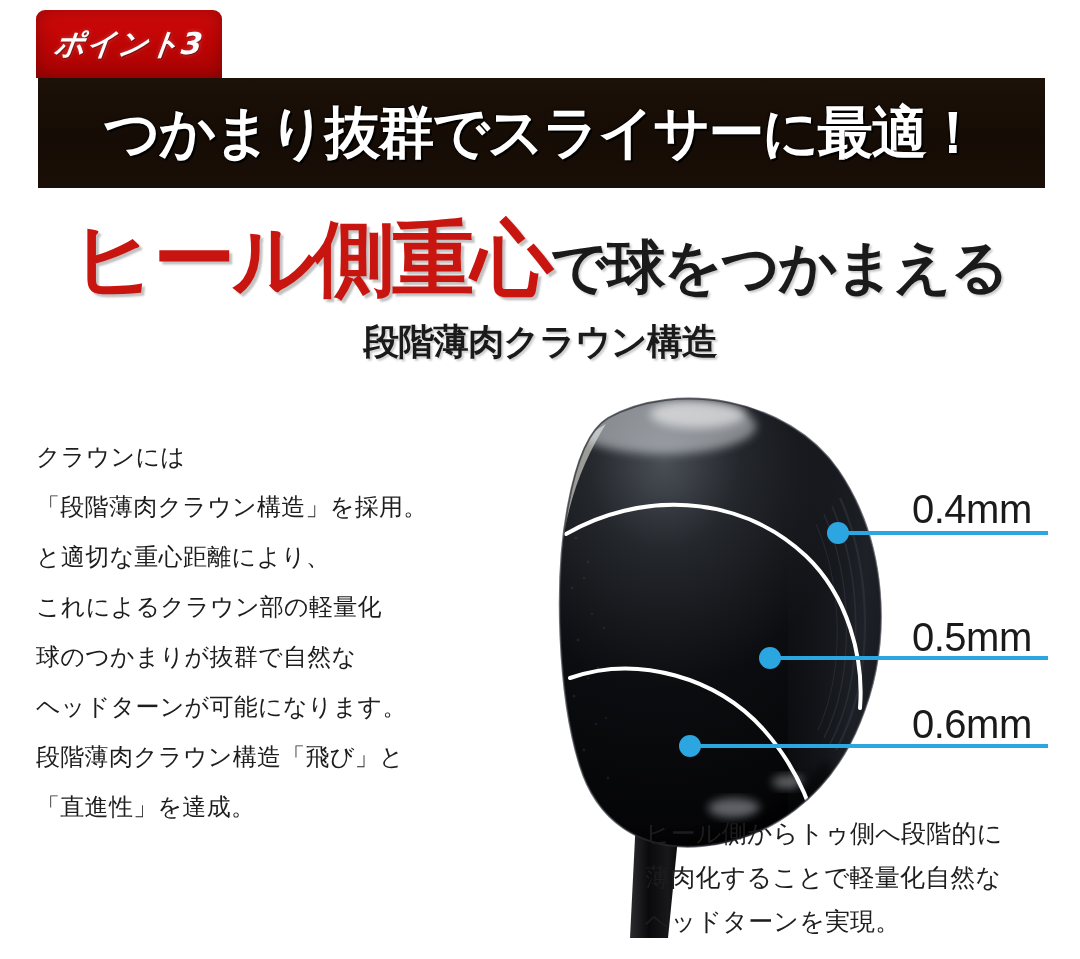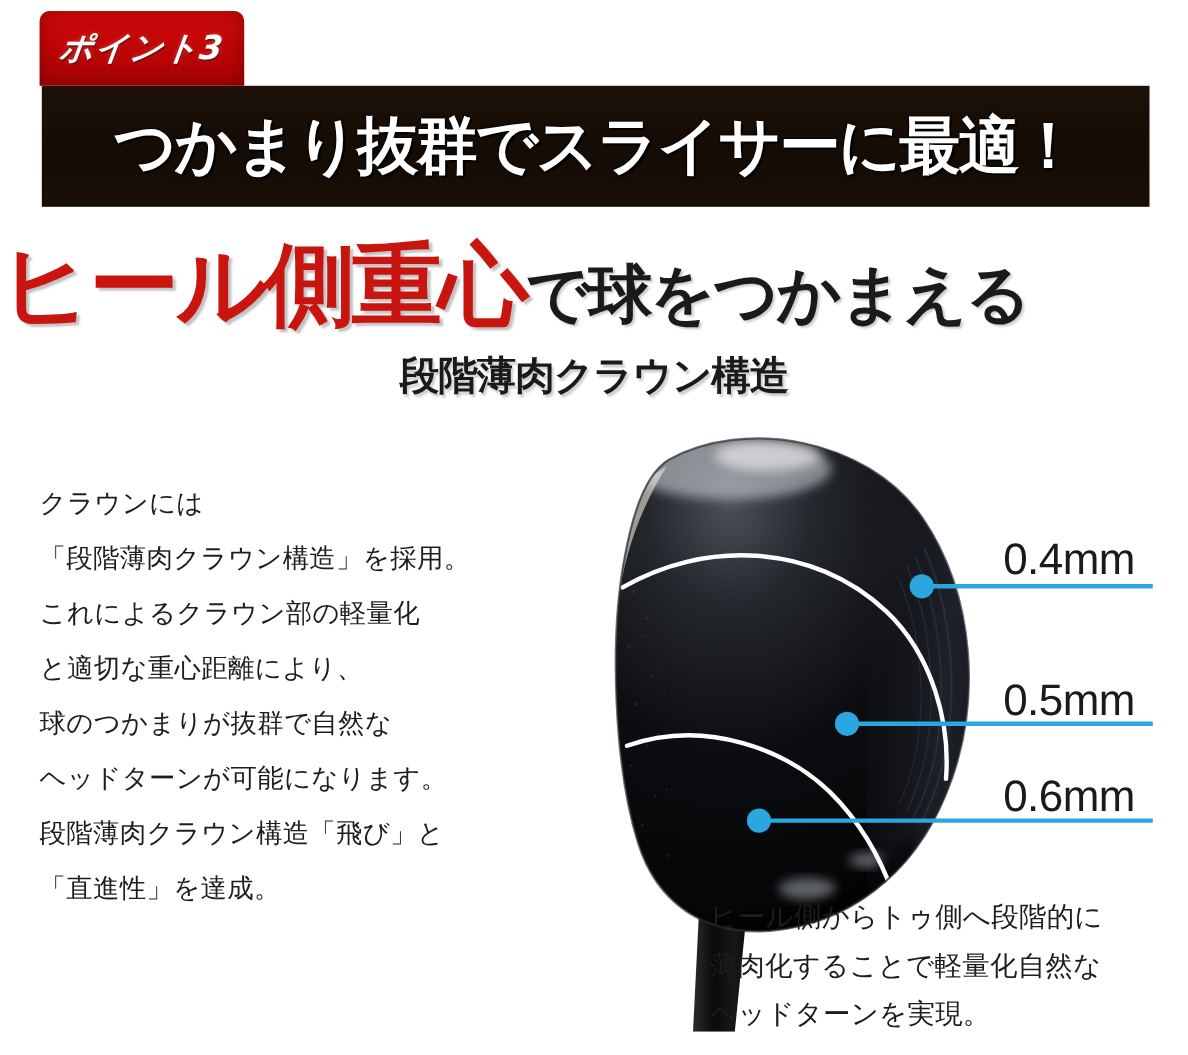--- a/index.html
+++ b/index.html
@@ -49,21 +49,21 @@
     transform:scaleX(.98);
     text-shadow:
        2px 2px 0 rgba(0,0,0,.9),
       -1px -1px 0 rgba(0,0,0,.55),
        0 0 3px rgba(0,0,0,.8);
     white-space:nowrap;
   }
 
   
   .subhead{
-    position:absolute;left:0;top:205px;width:1080px;
+    position:absolute;left:0;top:205px;width:1080px;text-align:center;
     white-space:nowrap;z-index:2;
   }
   .subhead-red{
     font-family:"DejaVu Sans","Liberation Sans",sans-serif;
     font-weight:bold;font-size:82px;color:#c9150f;
     letter-spacing:-3px;
     text-shadow:3px 3px 2px rgba(120,120,120,.45);
     vertical-align:baseline;
   }
   .subhead-black{
@@ -249,22 +249,22 @@
   </div>
 
   <div class="subhead">
     <span class="subhead-red">ヒール側重心</span><span class="subhead-black">で球をつかまえる</span>
   </div>
   <div class="subhead2">段階薄肉クラウン構造</div>
 
   <div class="body-copy">
     <div>クラウンには</div>
     <div>「段階薄肉クラウン構造」を採用。</div>
+    <div>と適切な重心距離により、</div>
     <div>これによるクラウン部の軽量化</div>
-    <div>と適切な重心距離により、</div>
     <div>球のつかまりが抜群で自然な</div>
     <div>ヘッドターンが可能になります。</div>
     <div>段階薄肉クラウン構造「飛び」と</div>
     <div>「直進性」を達成。</div>
   </div>
 
   <div class="caption">
     <div>ヒール側からトゥ側へ段階的に</div>
     <div>薄肉化することで軽量化自然な</div>
     <div>ヘッドターンを実現。</div>

